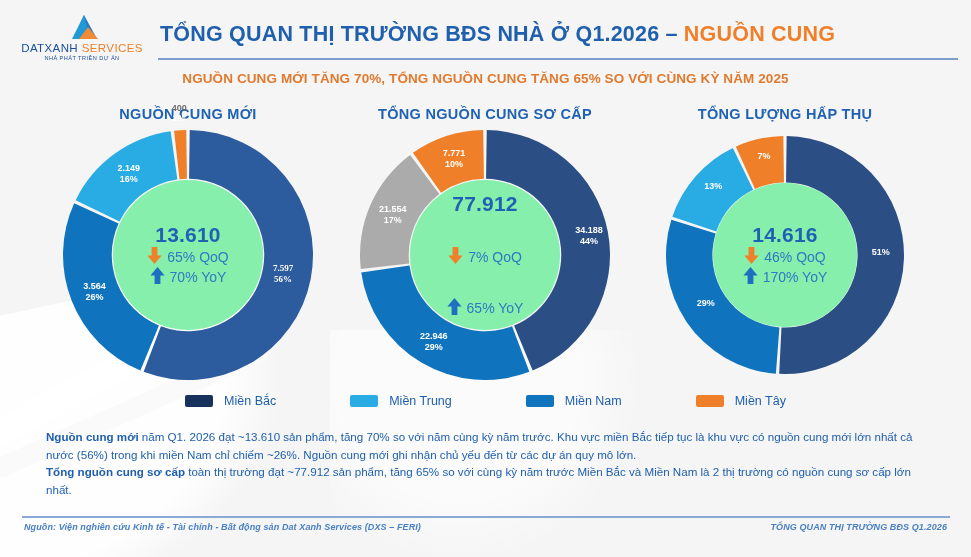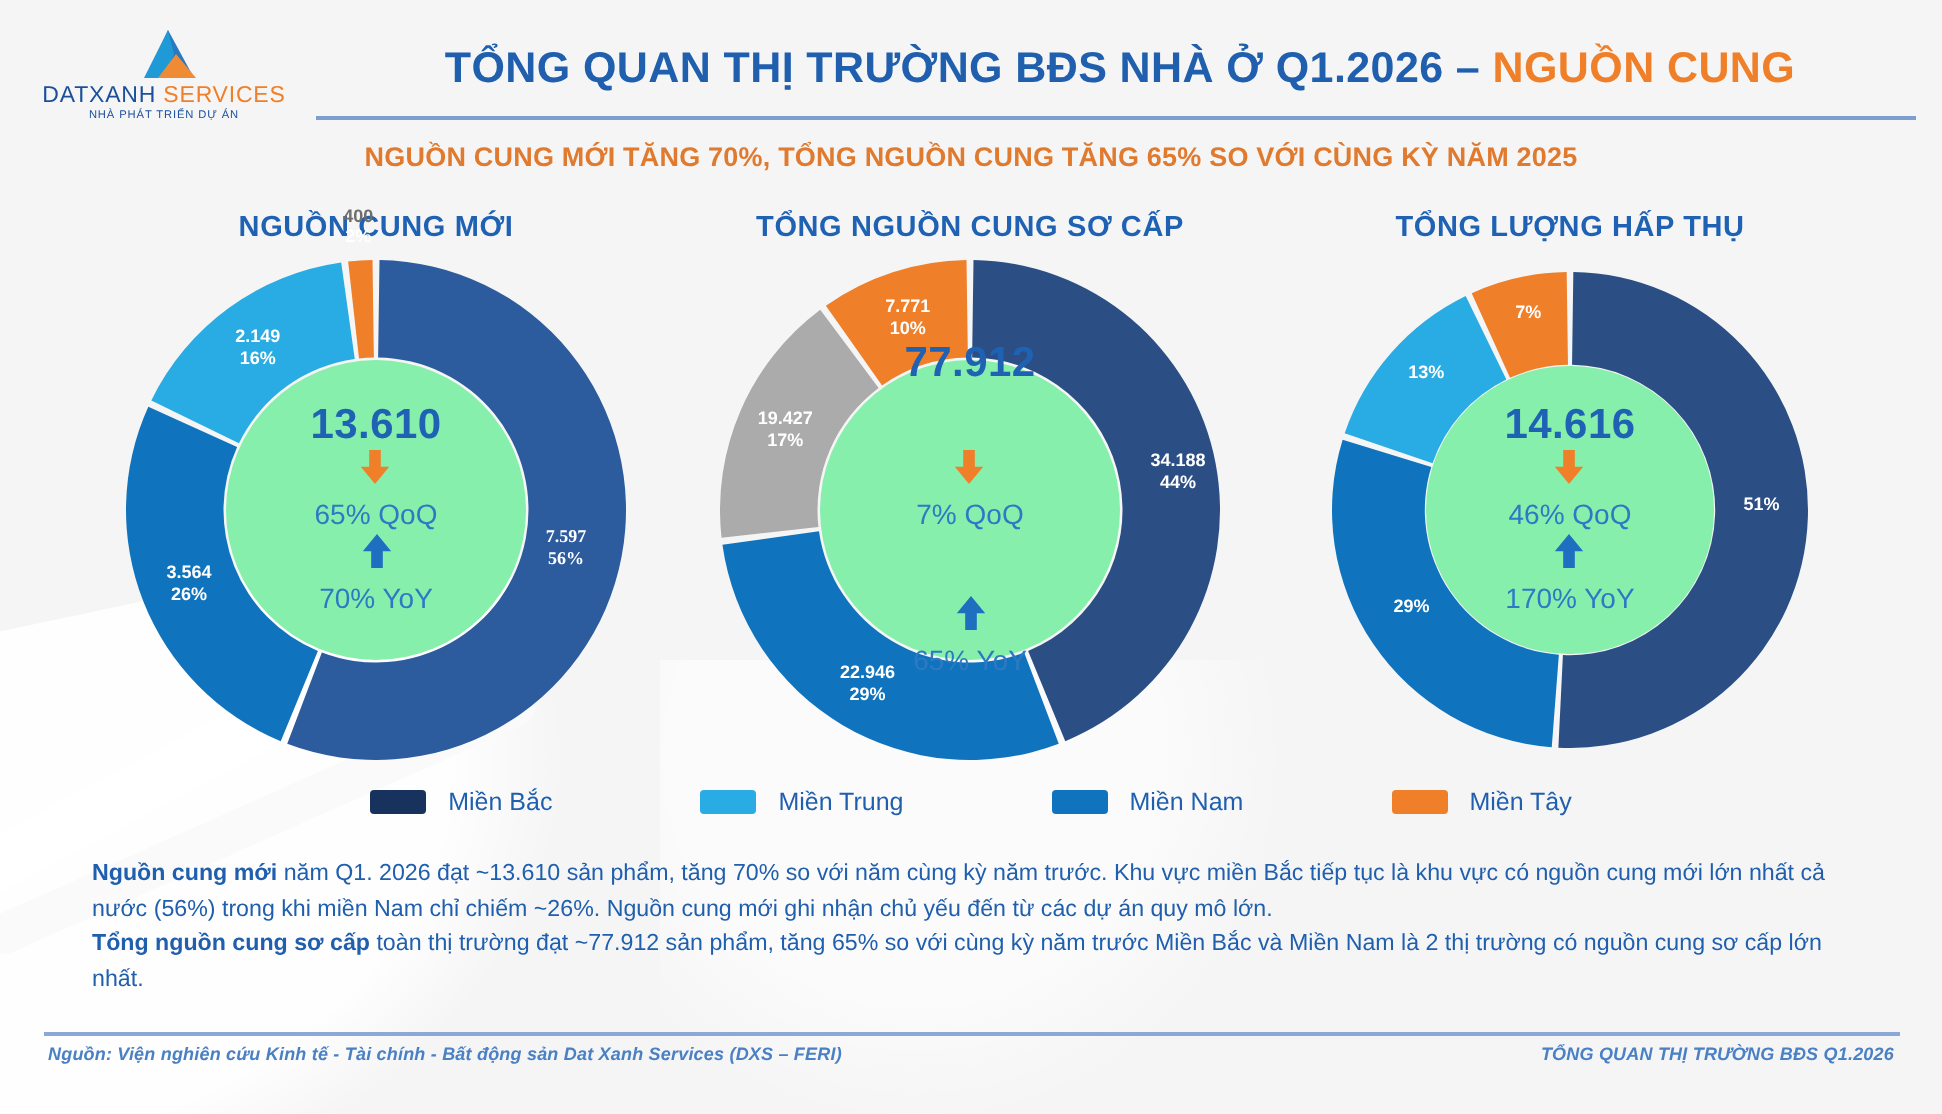--- a/index.html
+++ b/index.html
@@ -25,42 +25,42 @@
   .header{position:absolute;left:0;top:0;width:971px;height:66px;}
   .logo{position:absolute;left:18px;top:14px;width:128px;height:52px;}
   .logo-mark{position:absolute;left:46px;top:0;width:42px;height:28px;}
   .logo-txt{position:absolute;left:0;top:28px;width:128px;text-align:center;
             font-size:11.5px;font-weight:normal;letter-spacing:.4px;line-height:12px;}
   .logo-txt .a{color:#1b4f9c;}
   .logo-txt .b{color:#ef7f28;}
   .logo-sub{position:absolute;left:0;top:41px;width:128px;text-align:center;
             font-size:5.6px;color:#1b4f9c;letter-spacing:.45px;}
 
-  .title{position:absolute;left:160px;top:22px;width:800px;text-align:center;
+  .title{position:absolute;left:160px;top:22px;width:800px;text-align:left;
          font-size:21.5px;font-weight:bold;letter-spacing:.2px;white-space:nowrap;}
   .title .t-blue{color:#1f5fae;}
   .title .t-orange{color:#ef7f28;}
   .rule{position:absolute;left:158px;top:58px;width:800px;height:2px;background:#7d9fd0;}
 
   .subtitle{position:absolute;left:0;top:71px;width:971px;text-align:center;
             font-size:13.5px;font-weight:bold;color:#e07a2e;letter-spacing:.1px;}
 
   
   .charts{position:absolute;left:0;top:104px;width:971px;height:285px;}
   .chart{position:absolute;top:0;width:320px;height:285px;}
   .c0{left:28px;} .c1{left:325px;} .c2{left:625px;}
   .chart-title{width:100%;text-align:center;font-size:14.5px;font-weight:bold;
                color:#1f62b4;letter-spacing:.3px;margin-top:2px;}
   .donut-wrap{position:relative;width:250px;height:250px;margin:8px auto 0;}
   .c2 .donut-wrap{width:238px;height:238px;margin-top:14px;}
   .donut-svg{position:absolute;left:0;top:0;}
   .hub{position:absolute;border-radius:50%;background:#86efac;
        display:flex;flex-direction:column;align-items:center;justify-content:center;}
   .hub-num{font-size:21px;font-weight:bold;color:#1f62b4;line-height:24px;letter-spacing:.2px;}
-  .hub-row{display:flex;align-items:center;gap:5px;line-height:20px;flex-direction:column;}
+  .hub-row{display:flex;align-items:flex-start;gap:5px;line-height:20px;}
   .hub-row .lbl{font-size:14px;color:#2f79c4;white-space:nowrap;}
   .arw{width:15px;height:17px;flex:0 0 auto;}
   .slice-lbl{position:absolute;text-align:center;font-size:9px;font-weight:bold;
              line-height:11px;white-space:nowrap;}
   .lbl-white{color:#ffffff;}
   .lbl-gray{color:#6d6d6d;}
 
   
   .legend{position:absolute;left:0;top:388px;width:971px;height:26px;
           display:flex;justify-content:center;align-items:center;gap:74px;}
@@ -163,21 +163,21 @@
           </svg>
           <div class="slice-lbl lbl-white" style="left: 189px; top: 95.1448px; width: 80px;">
             <div>34.188</div>
             <div>44%</div>
           </div>
           <div class="slice-lbl lbl-white" style="left: 33.7777px; top: 200.612px; width: 80px;">
             <div>22.946</div>
             <div>29%</div>
           </div>
           <div class="slice-lbl lbl-white" style="left: -7.34906px; top: 74.037px; width: 80px;">
-            <div>19.427</div>
+            <div>21.554</div>
             <div>17%</div>
           </div>
           <div class="slice-lbl lbl-white" style="left: 53.9052px; top: 18.2999px; width: 80px;">
             <div>7.771</div>
             <div>10%</div>
           </div>
           <div class="hub" style="width: 150.5px; height: 150.5px; left: 49.75px; top: 49.75px; gap: 31px;">
             <div class="hub-num">77.912</div>
             <div class="hub-row">
               <svg class="arw" viewBox="0 0 15 17">

